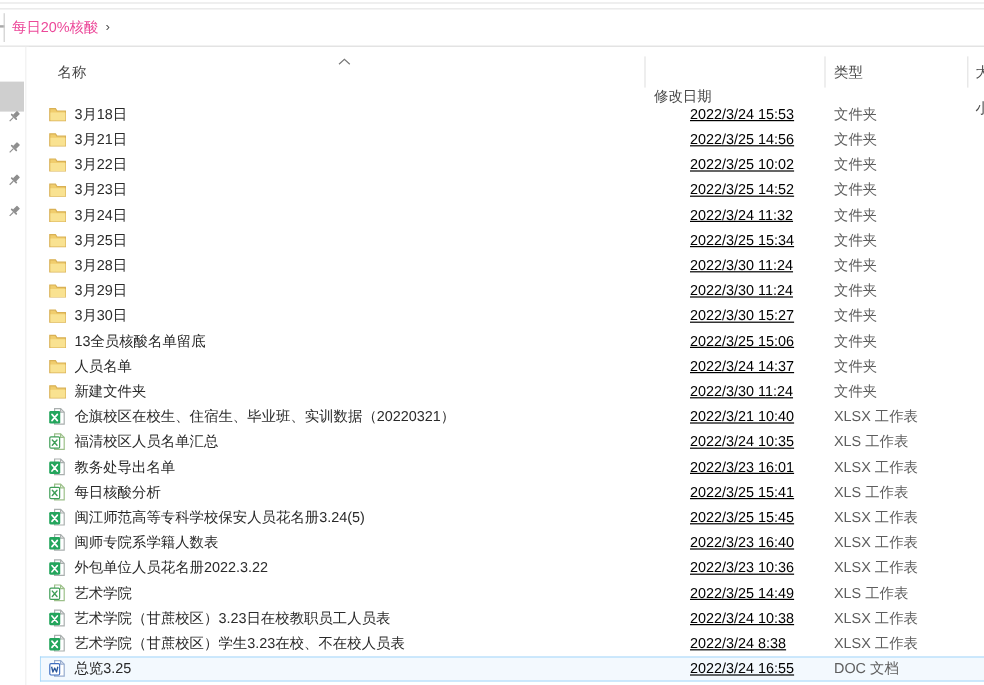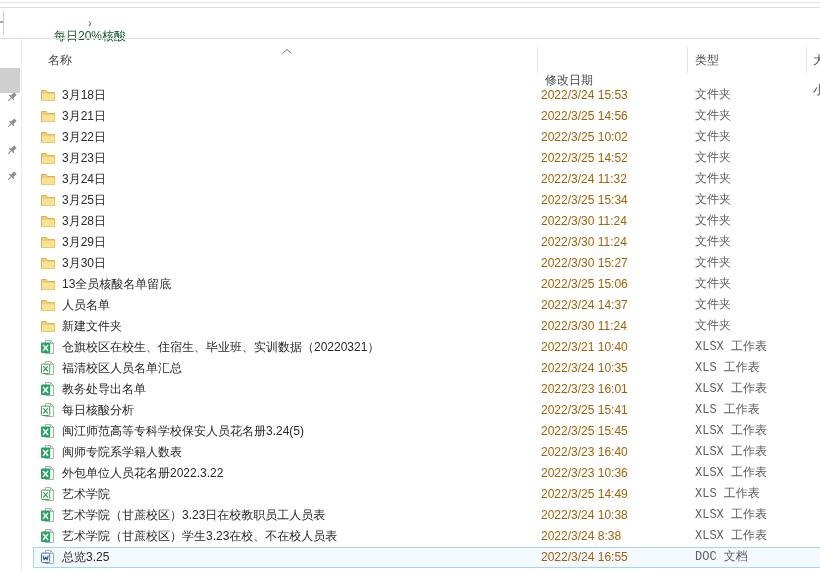--- a/index.html
+++ b/index.html
@@ -12,21 +12,21 @@
   }
   .hline{position:absolute;left:0;right:0;height:1px;background:#e4e4e4;}
   .l1{top:2px;}
   .l2{top:7px;background:#dedede;}
   .l3{top:38px;background:#dcdcdc;}
 
   
   .addrbar{position:absolute;top:8px;left:0;right:0;height:30px;background:#fff;}
   .addr-vdiv{position:absolute;left:3px;top:3px;bottom:3px;width:1px;background:#cfcfcf;}
   .addr-frag{position:absolute;left:0;top:13px;width:4px;height:2px;background:#a8a8a8;}
-  .crumb{position:absolute;left:10px;top:13px;line-height:30px;color:#14532d;cursor:default;margin-left:44px;}
+  .crumb{position:absolute;left:10px;top:0;line-height:30px;color:#ec4899;cursor:default;}
   .crumb-chev{position:absolute;left:88px;top:0;line-height:30px;color:#4a4a4a;font-size:11px;}
 
   
   .navpane{position:absolute;top:39px;left:0;width:24px;bottom:0;background:#fff;}
   .nav-divider{position:absolute;top:0;bottom:0;left:21px;width:1px;background:#f0f0f0;}
   .navthumb{position:absolute;left:0;top:29px;width:20px;height:25px;background:#cfcfcf;}
   .pin{position:absolute;left:5px;width:13px;height:13px;}
 
   
   .hdr{position:absolute;top:45px;left:0;right:0;height:30px;color:#4a4a4a;}
@@ -37,22 +37,22 @@
   .col-size{left:813px;}
   .sortchev{position:absolute;left:281px;top:3px;}
   .sep{position:absolute;top:2px;height:26px;width:1px;background:#e3e3e3;}
   .sep1{left:537px;} .sep2{left:687px;} .sep3{left:806px;}
 
   
   .list{position:absolute;top:85px;left:33px;right:-12px;}
   .row{position:relative;height:21px;line-height:21px;white-space:nowrap;}
   .row .ficon{position:absolute;left:7px;top:2px;width:16px;height:16px;}
   .row .fname{position:absolute;left:29px;top:0;color:#2a2a2a;}
-  .row .fdate{position:absolute;left:508px;top:0;color:#a16207;}
-  .row .ftype{position:absolute;left:662px;top:0;color:#5e5e5e;font-family:Liberation Mono, monospace;}
+  .row .fdate{position:absolute;left:542px;top:0;color:#000000;text-decoration:underline;}
+  .row .ftype{position:absolute;left:662px;top:0;color:#5e5e5e;}
   .row.selected{
     background:#f3f9fe;
     box-shadow:inset 0 1px 0 #a2d6f9, inset 0 -1px 0 #a2d6f9, inset 1px 0 0 #a2d6f9;
   }
 </style>
 </head>
 <body>
 
 <div class="hline l1"></div>
 <div class="hline l2"></div>

